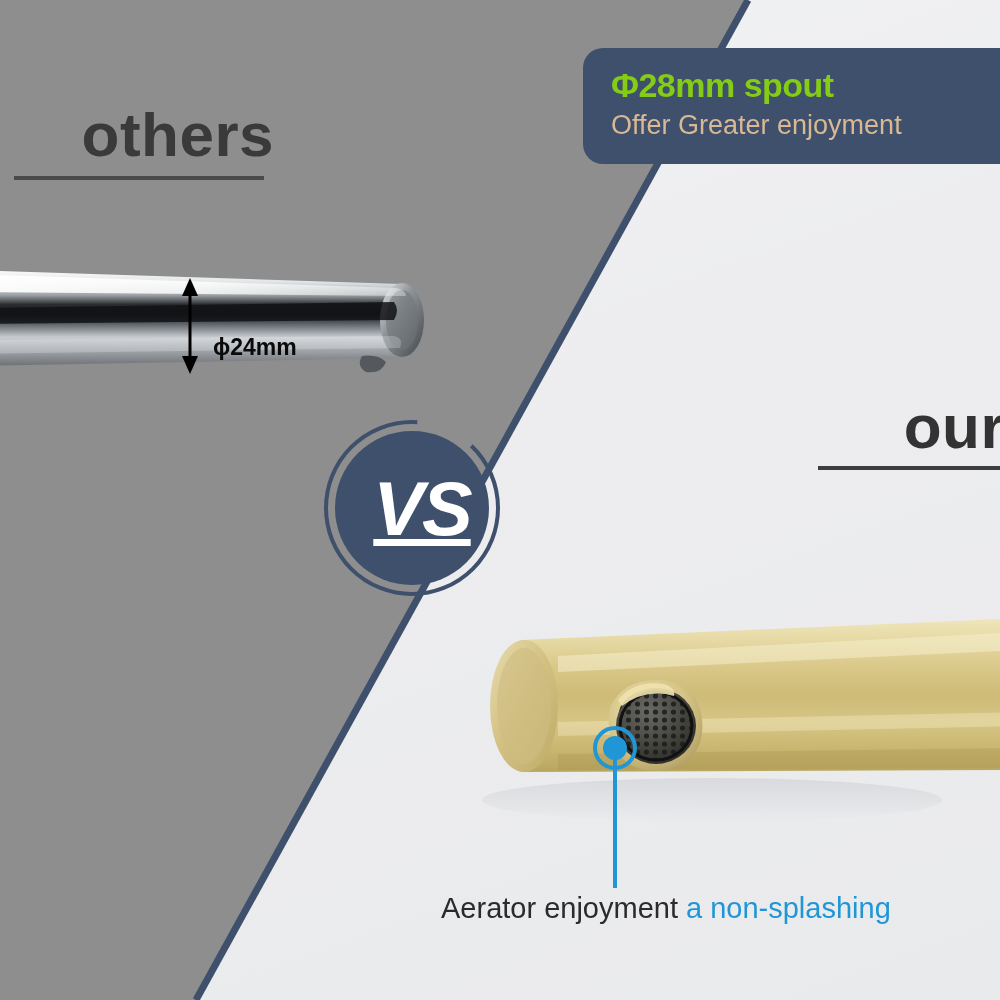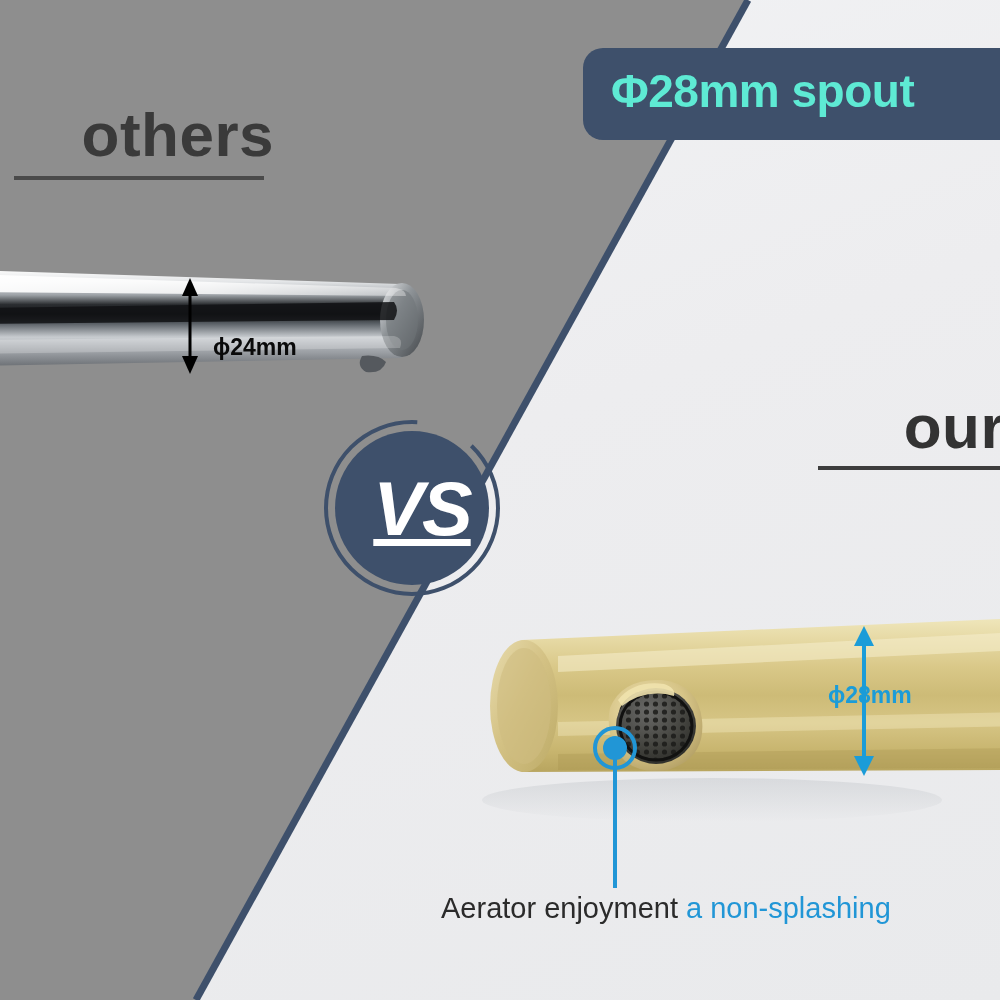--- a/index.html
+++ b/index.html
@@ -89,23 +89,23 @@
     position: absolute;
     left: 583px;
     top: 48px;
     width: 440px;
     padding: 18px 24px 22px 28px;
     box-sizing: border-box;
     background: #3e506b;
     border-radius: 20px 0 0 20px;
   }
   .callout-title {
-    font-size: 46px;
-    font-weight: 700;
-    color: #5eead4;
+    font-size: 34px;
+    font-weight: 700;
+    color: #84cc16;
     line-height: 1.12;
     letter-spacing: -0.5px;
     white-space: nowrap;
   }
   .callout-sub {
     margin-top: 4px;
     font-size: 27px;
     font-weight: 400;
     color: #d9b896;
     line-height: 1.26;
@@ -334,47 +334,40 @@
 
     <path d="M148,104 Q160,74 200,76 Q236,80 240,116 Q244,154 206,166 Q166,172 152,142 Q144,122 148,104 Z" fill="url(#aeratorRing)"></path>
     <path d="M158,104 Q168,84 198,86 Q226,90 230,118 Q233,148 202,158 Q172,162 160,138 Q153,120 158,104 Z" fill="#201f1c"></path>
     <ellipse cx="194" cy="122" rx="40" ry="38" fill="url(#aeratorMesh)"></ellipse>
     <ellipse cx="194" cy="122" rx="36" ry="34" fill="url(#meshPat)"></ellipse>
     <ellipse cx="194" cy="122" rx="36" ry="34" fill="none" stroke="#111110" stroke-width="3"></ellipse>
 
     <path d="M156,96 Q172,76 202,80 Q214,84 212,92 Q184,84 160,102 Z" fill="#efe2ad" opacity="0.9"></path>
   </svg>
 
-  <div class="dim-28">
-    <svg width="140" height="150" viewBox="0 0 140 150">
-      <line x1="42" y1="14" x2="42" y2="136" stroke="#1b9cd8" stroke-width="4"></line>
-      <polygon points="42,0 32,20 52,20" fill="#1b9cd8"></polygon>
-      <polygon points="42,150 32,130 52,130" fill="#1b9cd8"></polygon>
-    </svg>
-    <div class="dim-28-text">ϕ28mm</div>
-  </div>
 
   <svg class="aerator-callout" viewBox="0 0 120 180">
     <line x1="55" y1="38" x2="55" y2="168" stroke="#2196d6" stroke-width="4"></line>
     <circle cx="55" cy="28" r="20" fill="none" stroke="#2196d6" stroke-width="4"></circle>
     <circle cx="55" cy="28" r="12" fill="#2196d6"></circle>
   </svg>
 
   <div class="label-others">
     <div class="lbl-text">others</div>
     <div class="lbl-rule"></div>
   </div>
 
   <div class="label-ours">
     <div class="lbl-text">ours</div>
     <div class="lbl-rule"></div>
   </div>
 
   <div class="callout-box">
     <div class="callout-title">Φ28mm spout</div>
+    <div class="callout-sub">Offer Greater enjoyment</div>
   </div>
 
   <div class="vs-badge">
     <svg class="vs-ring" viewBox="0 0 180 180">
       <circle cx="90" cy="90" r="86" fill="none" stroke="#3e506b" stroke-width="4" stroke-dasharray="480 60" stroke-dashoffset="70"></circle>
     </svg>
     <div class="vs-disc"></div>
     <div class="vs-text">VS</div>
   </div>
 

